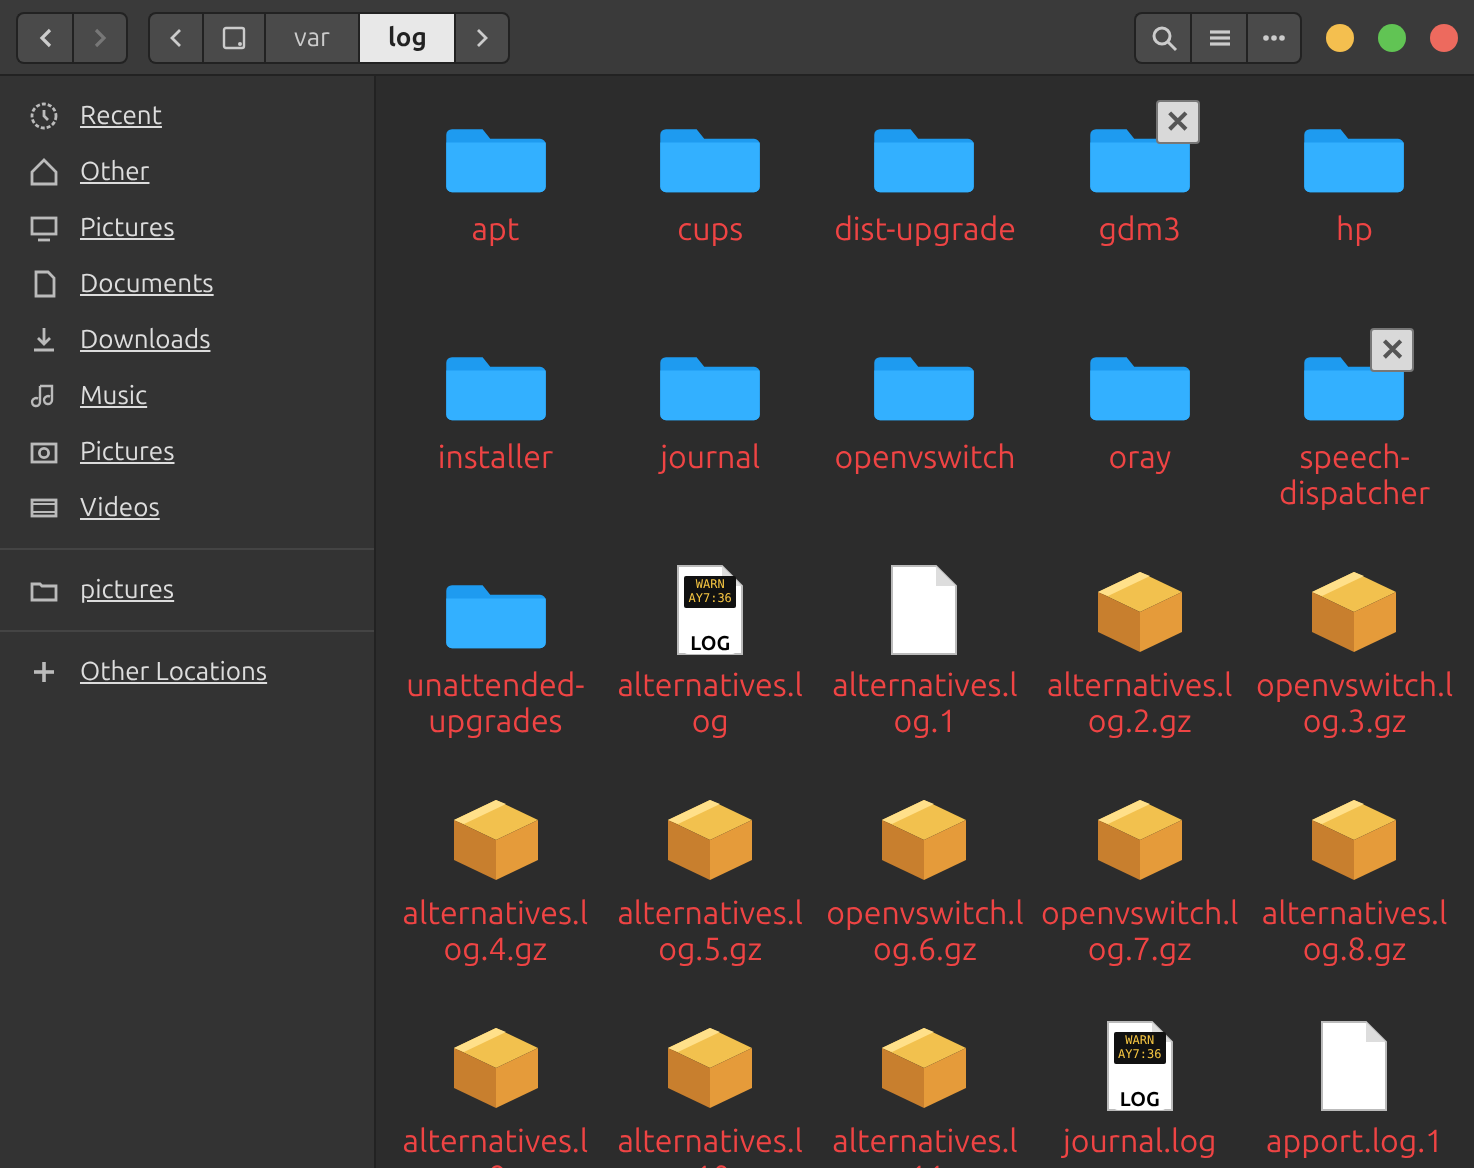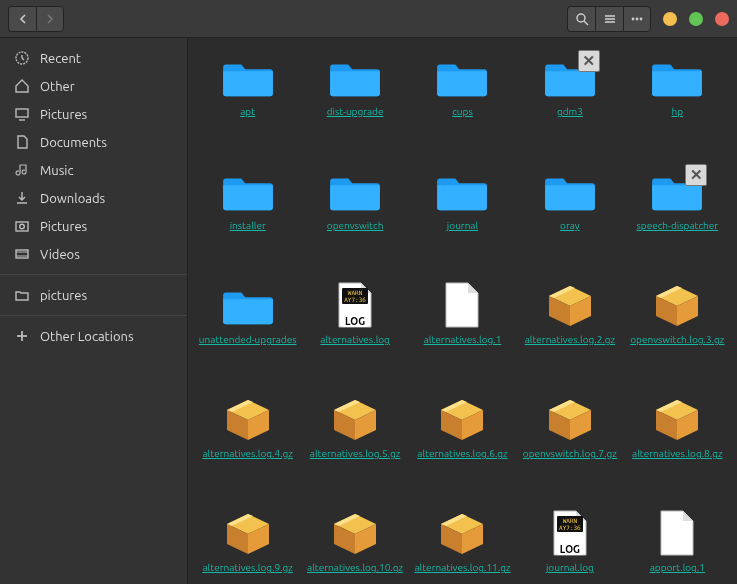--- a/index.html
+++ b/index.html
@@ -55,41 +55,42 @@
     background: #333;
     border-right: 1px solid #222;
     padding-top: 6px;
     overflow-y:auto;
   }
   .side-item {
     display:flex; align-items:center; gap:10px;
     padding: 6px 14px;
     color:#ddd;
     cursor:pointer;
+    text-decoration:underline;
   }
   .side-sep { height:1px; background:#444; margin:6px 0;}
   .side-icon { width:16px; display:flex; justify-content:center; color:#bbb;}
   
   .grid {
     flex:1;
     background:#2c2c2c;
     overflow-y:auto;
     padding: 12px 8px;
     display:grid;
     grid-template-columns: repeat(5, 1fr);
     grid-auto-rows: 108px;
     gap: 6px 4px;
   }
   .item {
     display:flex; flex-direction:column; align-items:center;
     text-align:center;
     cursor:pointer;
     padding-top:2px;
   }
-  .item .label { font-size:10px; color:#14b8a6; line-height:1.15; margin-top:4px; max-width: 100px; word-break:break-word;text-decoration:underline;}
+  .item .label { font-size:16px; color:#ef4444; line-height:1.15; margin-top:4px; max-width: 100px; word-break:break-word;}
   .icon-box { width:56px; height:50px; display:flex; align-items:center; justify-content:center; position:relative;}
   
   .folder-svg { width:52px; height:44px; }
   
   .page-svg { width:40px; height:48px; }
   
   .box-svg { width:50px; height:46px; }
   .restrict-badge {
     position:absolute;
     right:-2px; top:-2px;
@@ -134,20 +135,40 @@
           <path d="M8 2 L4 6 L8 10" stroke="#ccc" stroke-width="1.6" fill="none"></path>
         </svg>
     </div>
     <div class="tb-btn disabled">
       <svg width="12" height="12" viewBox="0 0 12 12">
           <path d="M4 2 L8 6 L4 10" stroke="#777" stroke-width="1.6" fill="none"></path>
         </svg>
     </div>
   </div>
 
+  <div class="pathbar" id="pathbar">
+      <div class="path-seg icon-only">
+        <svg width="10" height="10" viewBox="0 0 10 10">
+          <path d="M7 1 L3 5 L7 9" stroke="#ccc" stroke-width="1.4" fill="none"></path>
+        </svg>
+      </div>
+      <div class="path-seg icon-only">
+        <svg width="14" height="14" viewBox="0 0 14 14">
+          <rect x="2" y="2" width="10" height="10" rx="1" stroke="#ccc" fill="none" stroke-width="1.2"></rect>
+          <circle cx="10" cy="10" r="1" fill="#ccc"></circle>
+        </svg>
+      </div>
+      <div class="path-seg">var</div>
+      <div class="path-seg active">log</div>
+      <div class="path-seg icon-only">
+        <svg width="10" height="10" viewBox="0 0 10 10">
+          <path d="M3 1 L7 5 L3 9" stroke="#ccc" stroke-width="1.4" fill="none"></path>
+        </svg>
+      </div>
+    </div>
 
   <div class="spacer"></div>
 
   <div class="tb-group">
     <div class="tb-btn">
       <svg width="14" height="14" viewBox="0 0 14 14">
           <circle cx="6" cy="6" r="4" stroke="#ccc" stroke-width="1.5" fill="none"></circle>
           <line x1="9" y1="9" x2="13" y2="13" stroke="#ccc" stroke-width="1.5"></line>
         </svg>
     </div>
@@ -204,32 +225,32 @@
         <span class="side-icon">
           <svg width="16" height="16" viewBox="0 0 16 16">
             <path d="M4 2 h6 l3 3 v9 H4 z" stroke="#bbb" fill="none" stroke-width="1.4"></path>
           </svg>
         </span>
         <span>Documents</span>
       </div>
       <div class="side-item">
         <span class="side-icon">
           <svg width="16" height="16" viewBox="0 0 16 16">
+            <path d="M8 2 v8 M5 7 l3 3 l3 -3 M3 13 h10" stroke="#bbb" fill="none" stroke-width="1.4"></path>
+          </svg>
+        </span>
+        <span>Downloads</span>
+      </div>
+      <div class="side-item">
+        <span class="side-icon">
+          <svg width="16" height="16" viewBox="0 0 16 16">
             <path d="M6 3 v8 a2 2 0 1 1 -1 -1.7 M6 3 h6 v7 a2 2 0 1 1 -1 -1.7" stroke="#bbb" fill="none" stroke-width="1.2"></path>
           </svg>
         </span>
         <span>Music</span>
-      </div>
-      <div class="side-item">
-        <span class="side-icon">
-          <svg width="16" height="16" viewBox="0 0 16 16">
-            <path d="M8 2 v8 M5 7 l3 3 l3 -3 M3 13 h10" stroke="#bbb" fill="none" stroke-width="1.4"></path>
-          </svg>
-        </span>
-        <span>Downloads</span>
       </div>
       <div class="side-item">
         <span class="side-icon">
           <svg width="16" height="16" viewBox="0 0 16 16">
             <rect x="2" y="4" width="12" height="9" stroke="#bbb" fill="none" stroke-width="1.4"></rect>
             <circle cx="8" cy="8.5" r="2.3" stroke="#bbb" fill="none" stroke-width="1.4"></circle>
           </svg>
         </span>
         <span>Pictures</span>
       </div>
@@ -271,35 +292,35 @@
           </svg>
         </div>
         <div class="label">apt</div>
       </div>
       <div class="item">
         <div class="icon-box">
           <svg class="folder-svg" viewBox="0 0 54 46">
             <use href="#ico-folder"></use>
           </svg>
         </div>
+        <div class="label">cups</div>
+      </div>
+      <div class="item">
+        <div class="icon-box">
+          <svg class="folder-svg" viewBox="0 0 54 46">
+            <use href="#ico-folder"></use>
+          </svg>
+        </div>
         <div class="label">dist-upgrade</div>
       </div>
       <div class="item">
         <div class="icon-box">
           <svg class="folder-svg" viewBox="0 0 54 46">
             <use href="#ico-folder"></use>
           </svg>
-        </div>
-        <div class="label">cups</div>
-      </div>
-      <div class="item">
-        <div class="icon-box">
-          <svg class="folder-svg" viewBox="0 0 54 46">
-            <use href="#ico-folder"></use>
-          </svg>
           <div class="restrict-badge">✕</div>
         </div>
         <div class="label">gdm3</div>
       </div>
       <div class="item">
         <div class="icon-box">
           <svg class="folder-svg" viewBox="0 0 54 46">
             <use href="#ico-folder"></use>
           </svg>
         </div>
@@ -312,29 +333,29 @@
           </svg>
         </div>
         <div class="label">installer</div>
       </div>
       <div class="item">
         <div class="icon-box">
           <svg class="folder-svg" viewBox="0 0 54 46">
             <use href="#ico-folder"></use>
           </svg>
         </div>
+        <div class="label">journal</div>
+      </div>
+      <div class="item">
+        <div class="icon-box">
+          <svg class="folder-svg" viewBox="0 0 54 46">
+            <use href="#ico-folder"></use>
+          </svg>
+        </div>
         <div class="label">openvswitch</div>
-      </div>
-      <div class="item">
-        <div class="icon-box">
-          <svg class="folder-svg" viewBox="0 0 54 46">
-            <use href="#ico-folder"></use>
-          </svg>
-        </div>
-        <div class="label">journal</div>
       </div>
       <div class="item">
         <div class="icon-box">
           <svg class="folder-svg" viewBox="0 0 54 46">
             <use href="#ico-folder"></use>
           </svg>
         </div>
         <div class="label">oray</div>
       </div>
       <div class="item">
@@ -403,21 +424,21 @@
           </svg>
         </div>
         <div class="label">alternatives.log.5.gz</div>
       </div>
       <div class="item">
         <div class="icon-box">
           <svg class="box-svg" viewBox="0 0 50 46">
             <use href="#ico-box"></use>
           </svg>
         </div>
-        <div class="label">alternatives.log.6.gz</div>
+        <div class="label">openvswitch.log.6.gz</div>
       </div>
       <div class="item">
         <div class="icon-box">
           <svg class="box-svg" viewBox="0 0 50 46">
             <use href="#ico-box"></use>
           </svg>
         </div>
         <div class="label">openvswitch.log.7.gz</div>
       </div>
       <div class="item">

